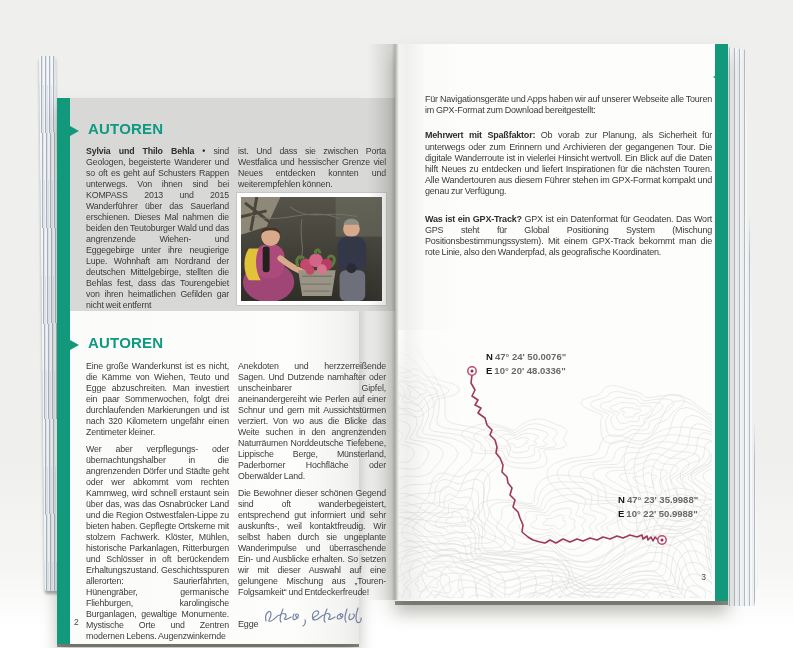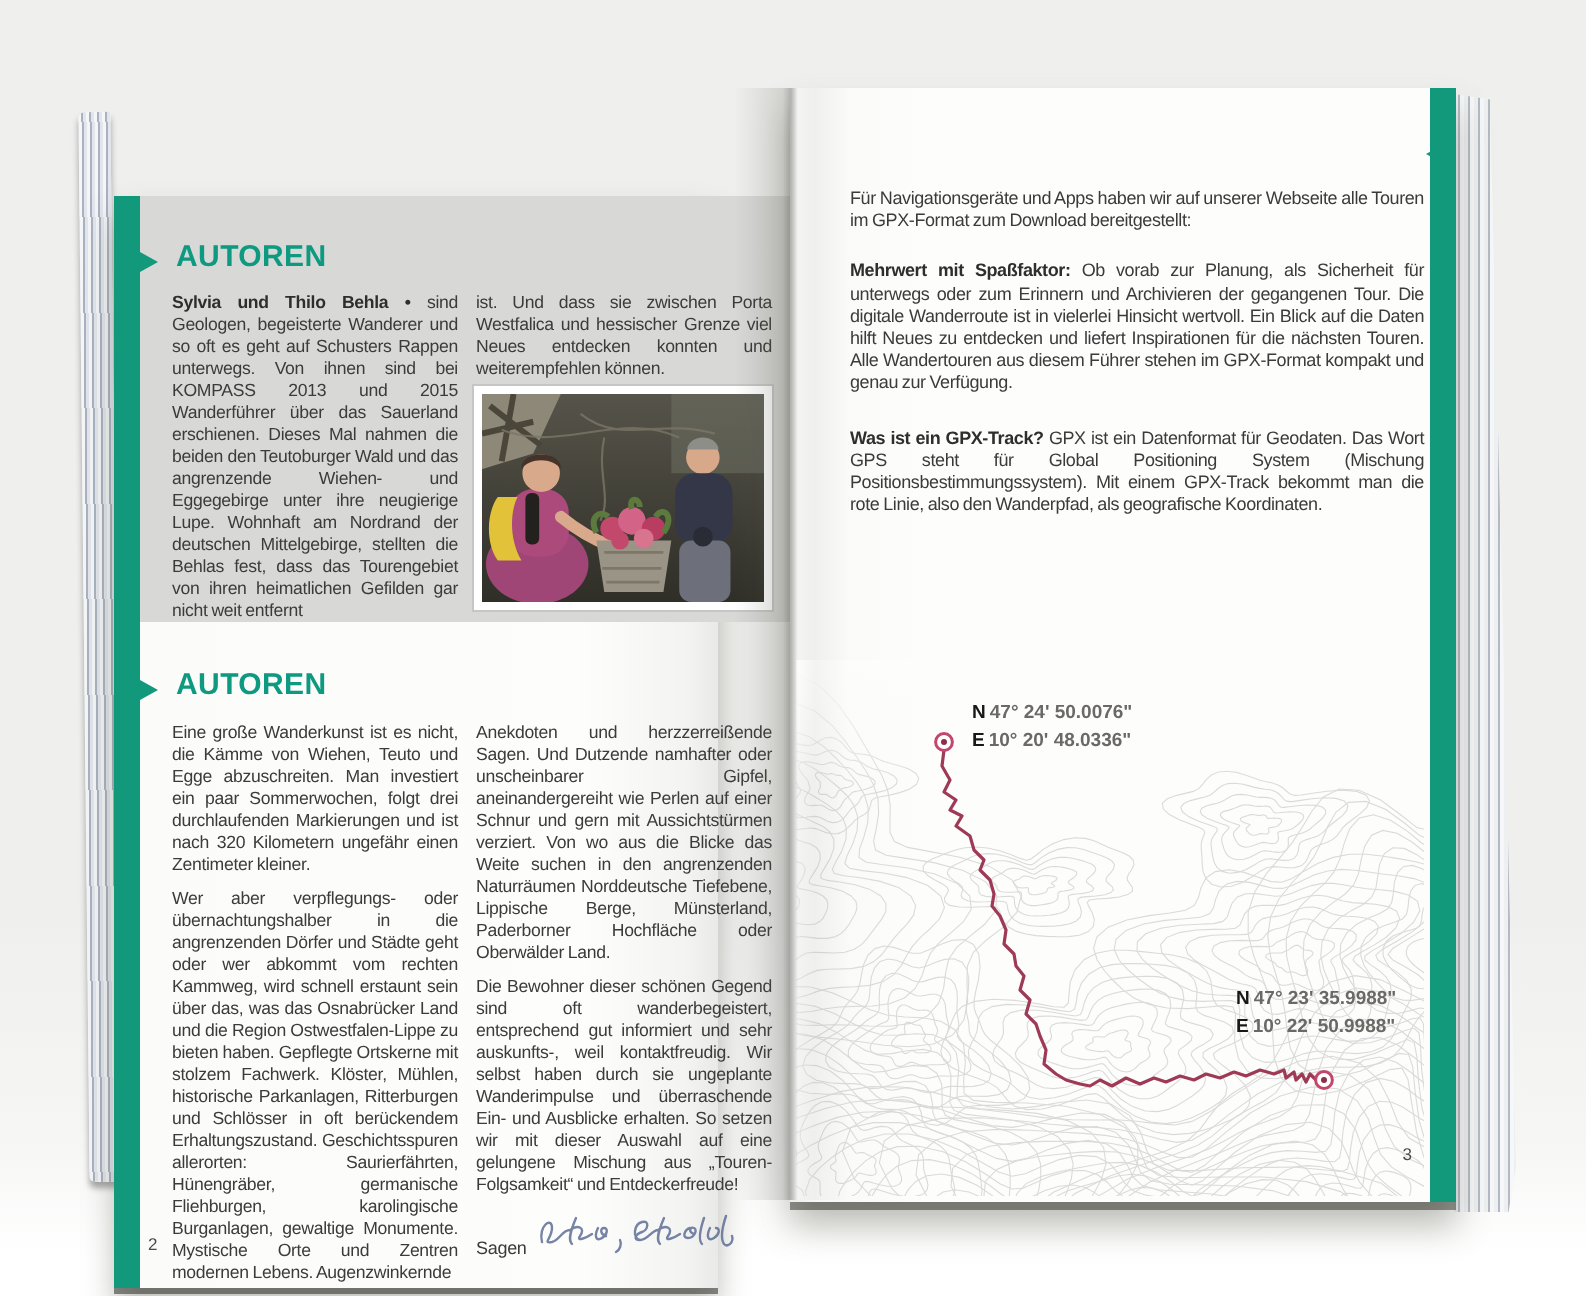--- a/index.html
+++ b/index.html
@@ -128,21 +128,21 @@
 
     <div class="cols" style="left:29px;top:263px;width:300px;">
       <div class="colA body-sm">
         <p>Eine große Wanderkunst ist es nicht, die Kämme von Wiehen, Teuto und Egge abzuschreiten. Man investiert ein paar Sommerwochen, folgt drei durchlaufenden Markierungen und ist nach 320 Kilometern ungefähr einen Zentimeter kleiner.</p>
         <p>Wer aber verpflegungs- oder übernachtungshalber in die angrenzenden Dörfer und Städte geht oder wer abkommt vom rechten Kammweg, wird schnell erstaunt sein über das, was das Osnabrücker Land und die Region Ostwestfalen-Lippe zu bieten haben. Gepflegte Ortskerne mit stolzem Fachwerk. Klöster, Mühlen, historische Parkanlagen, Ritterburgen und Schlösser in oft berückendem Erhaltungszustand. Geschichtsspuren allerorten: Saurierfährten, Hünengräber, germanische Fliehburgen, karolingische Burganlagen, gewaltige Monumente. Mystische Orte und Zentren modernen Lebens. Augenzwinkernde</p>
       </div>
       <div class="colB body-sm">
         <p>Anekdoten und herzzerreißende Sagen. Und Dutzende namhafter oder unscheinbarer Gipfel, aneinandergereiht wie Perlen auf einer Schnur und gern mit Aussichtstürmen verziert. Von wo aus die Blicke das Weite suchen in den angrenzenden Naturräumen Norddeutsche Tiefebene, Lippische Berge, Münsterland, Paderborner Hochfläche oder Oberwälder Land.</p>
         <p>Die Bewohner dieser schönen Gegend sind oft wanderbegeistert, entsprechend gut informiert und sehr auskunfts-, weil kontaktfreudig. Wir selbst haben durch sie ungeplante Wanderimpulse und überraschende Ein- und Ausblicke erhalten. So setzen wir mit dieser Auswahl auf eine gelungene Mischung aus „Touren-Folgsamkeit“ und Entdeckerfreude!</p>
         <div class="sig-row">
-          <span class="sig-label">Sagen</span>
+          <span class="sig-label">Egge</span>
           <svg width="112" height="24" viewBox="0 0 112 24">
             <g fill="none" stroke="#5f6f96" stroke-width="1.2" stroke-linecap="round" opacity=".85">
               <path d="M3 15 C1 7 8 2 8 8 C8 13 3 16 8 15 C12 14 13 9 17 9 M20 3 C17 10 16 14 18 16 M17 9 C21 6 25 8 22 12 C20 15 25 13 28 11 M31 8 C29 12 30 15 33 13 C36 11 36 8 34 8 C32 8 32 11 35 12"></path>
               <path d="M42 14 C43 16 42 19 40 20"></path>
               <path d="M52 14 C48 13 49 6 53 5 C57 4 56 9 53 10 C50 11 48 14 52 14 C56 14 58 9 61 9 M64 3 C61 10 60 14 62 16 M61 9 C65 6 69 8 66 12 C64 15 69 13 72 11"></path>
               <path d="M77 8 C74 9 73 13 76 13 C79 13 81 9 79 8 C77 7 76 10 79 11 M84 3 C82 9 81 14 83 16 M87 8 C85 12 86 15 89 13 C92 11 92 8 90 8 M95 2 C93 8 92 13 94 16 C96 18 99 15 98 12"></path>
             </g>
           </svg>
         </div>
       </div>

